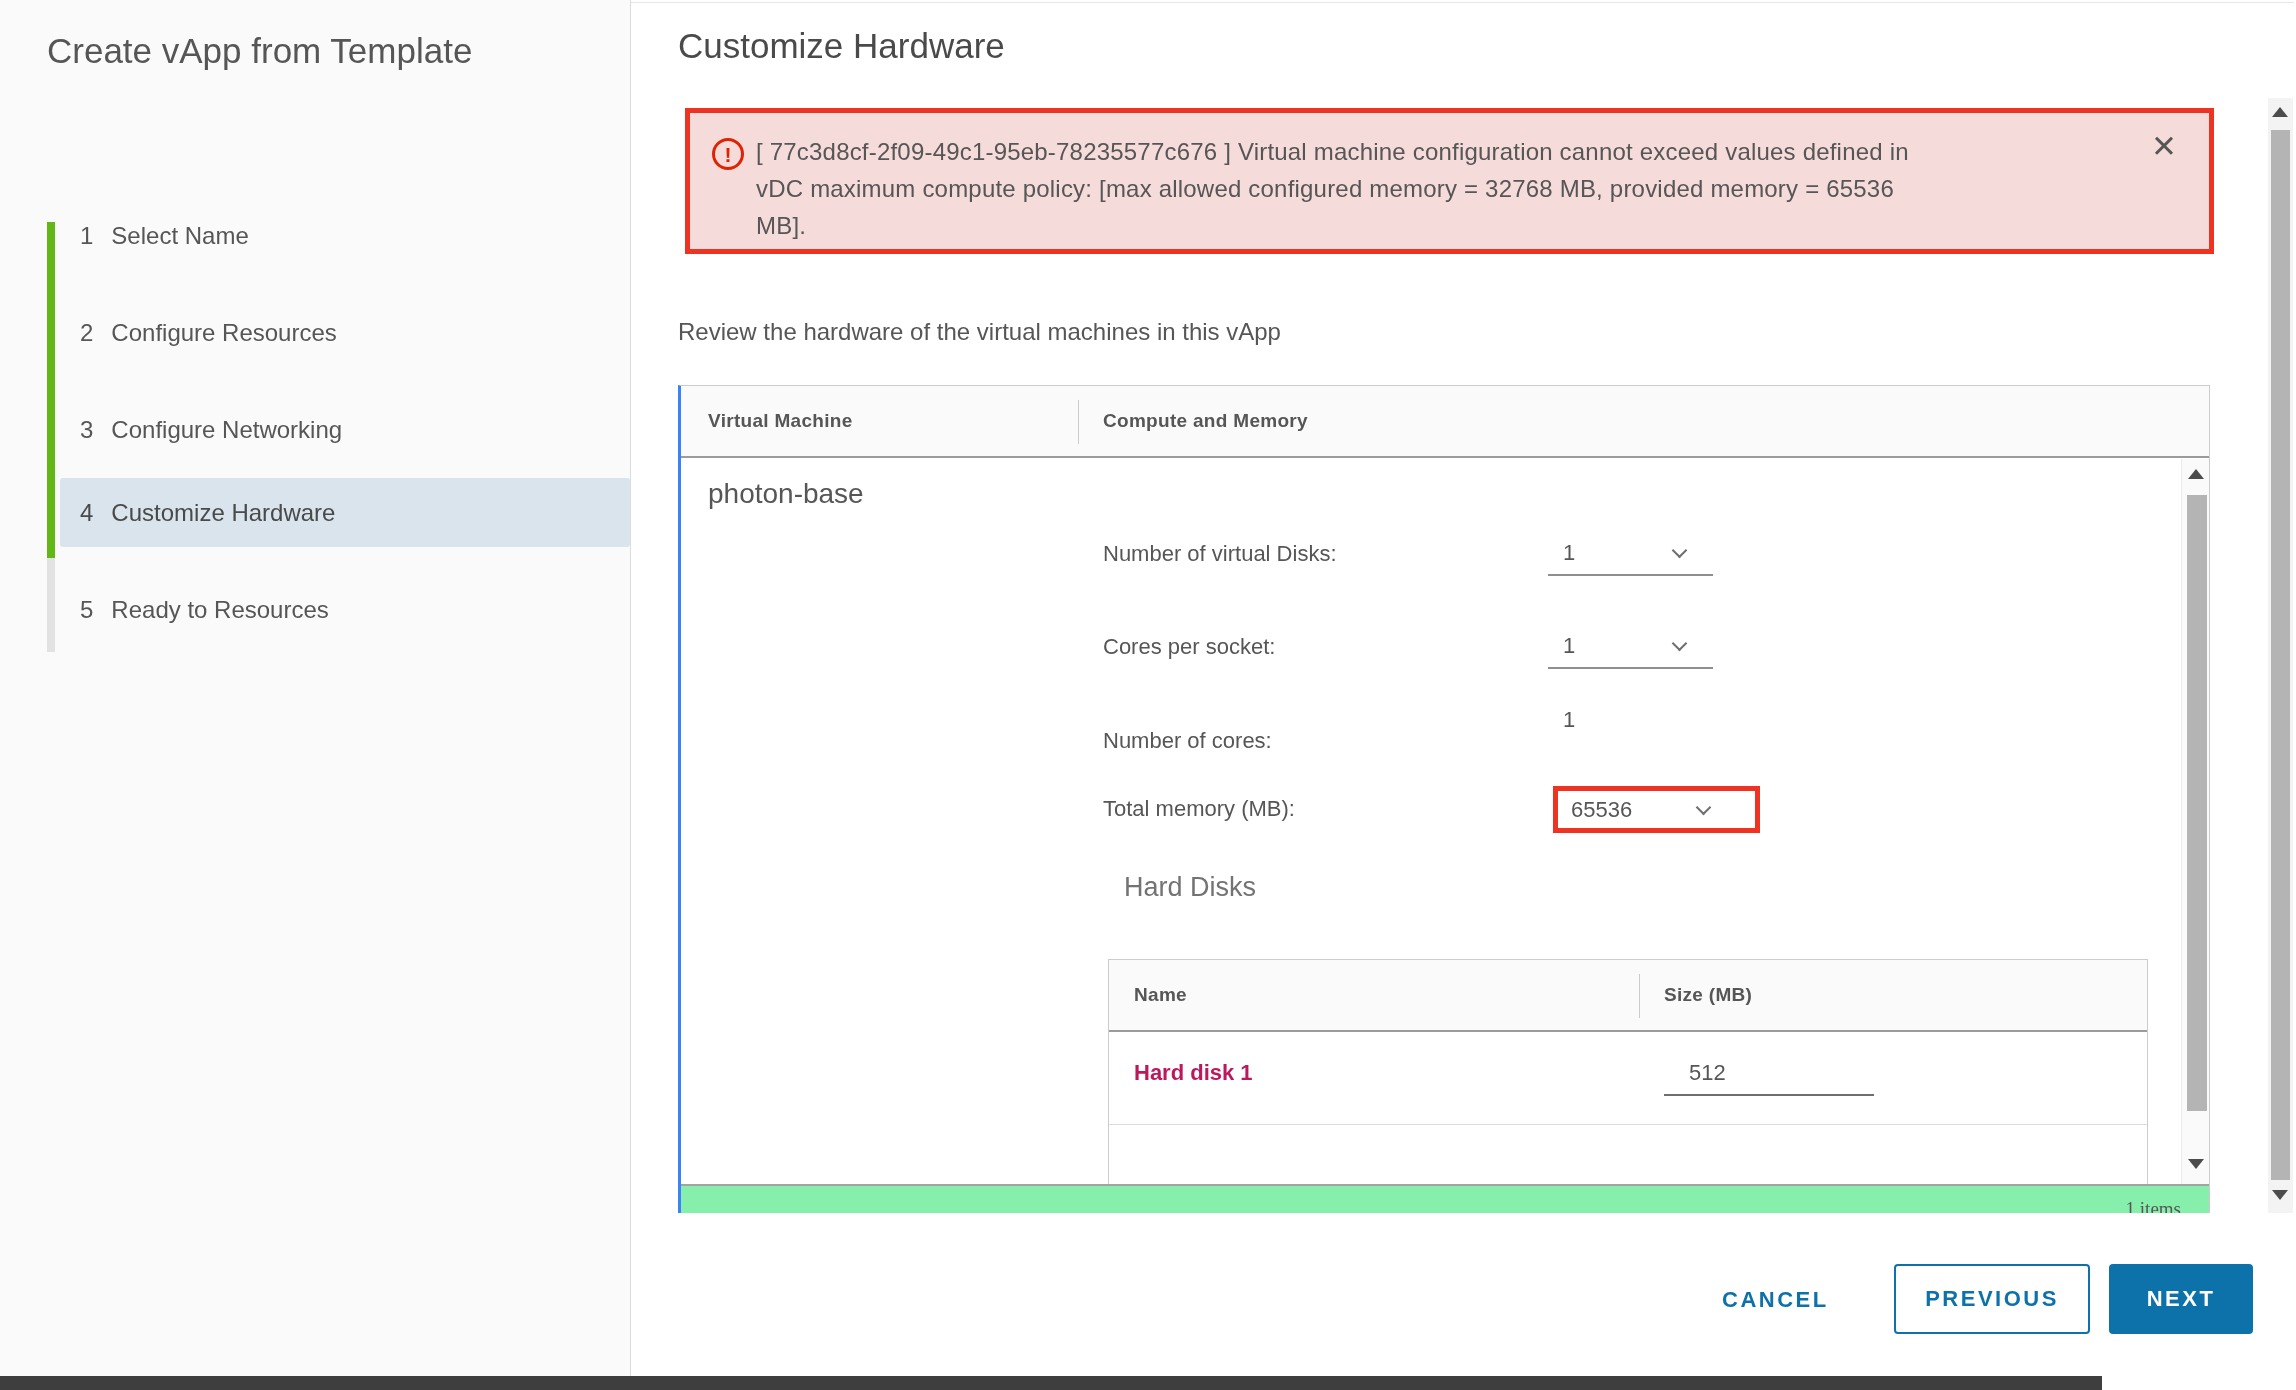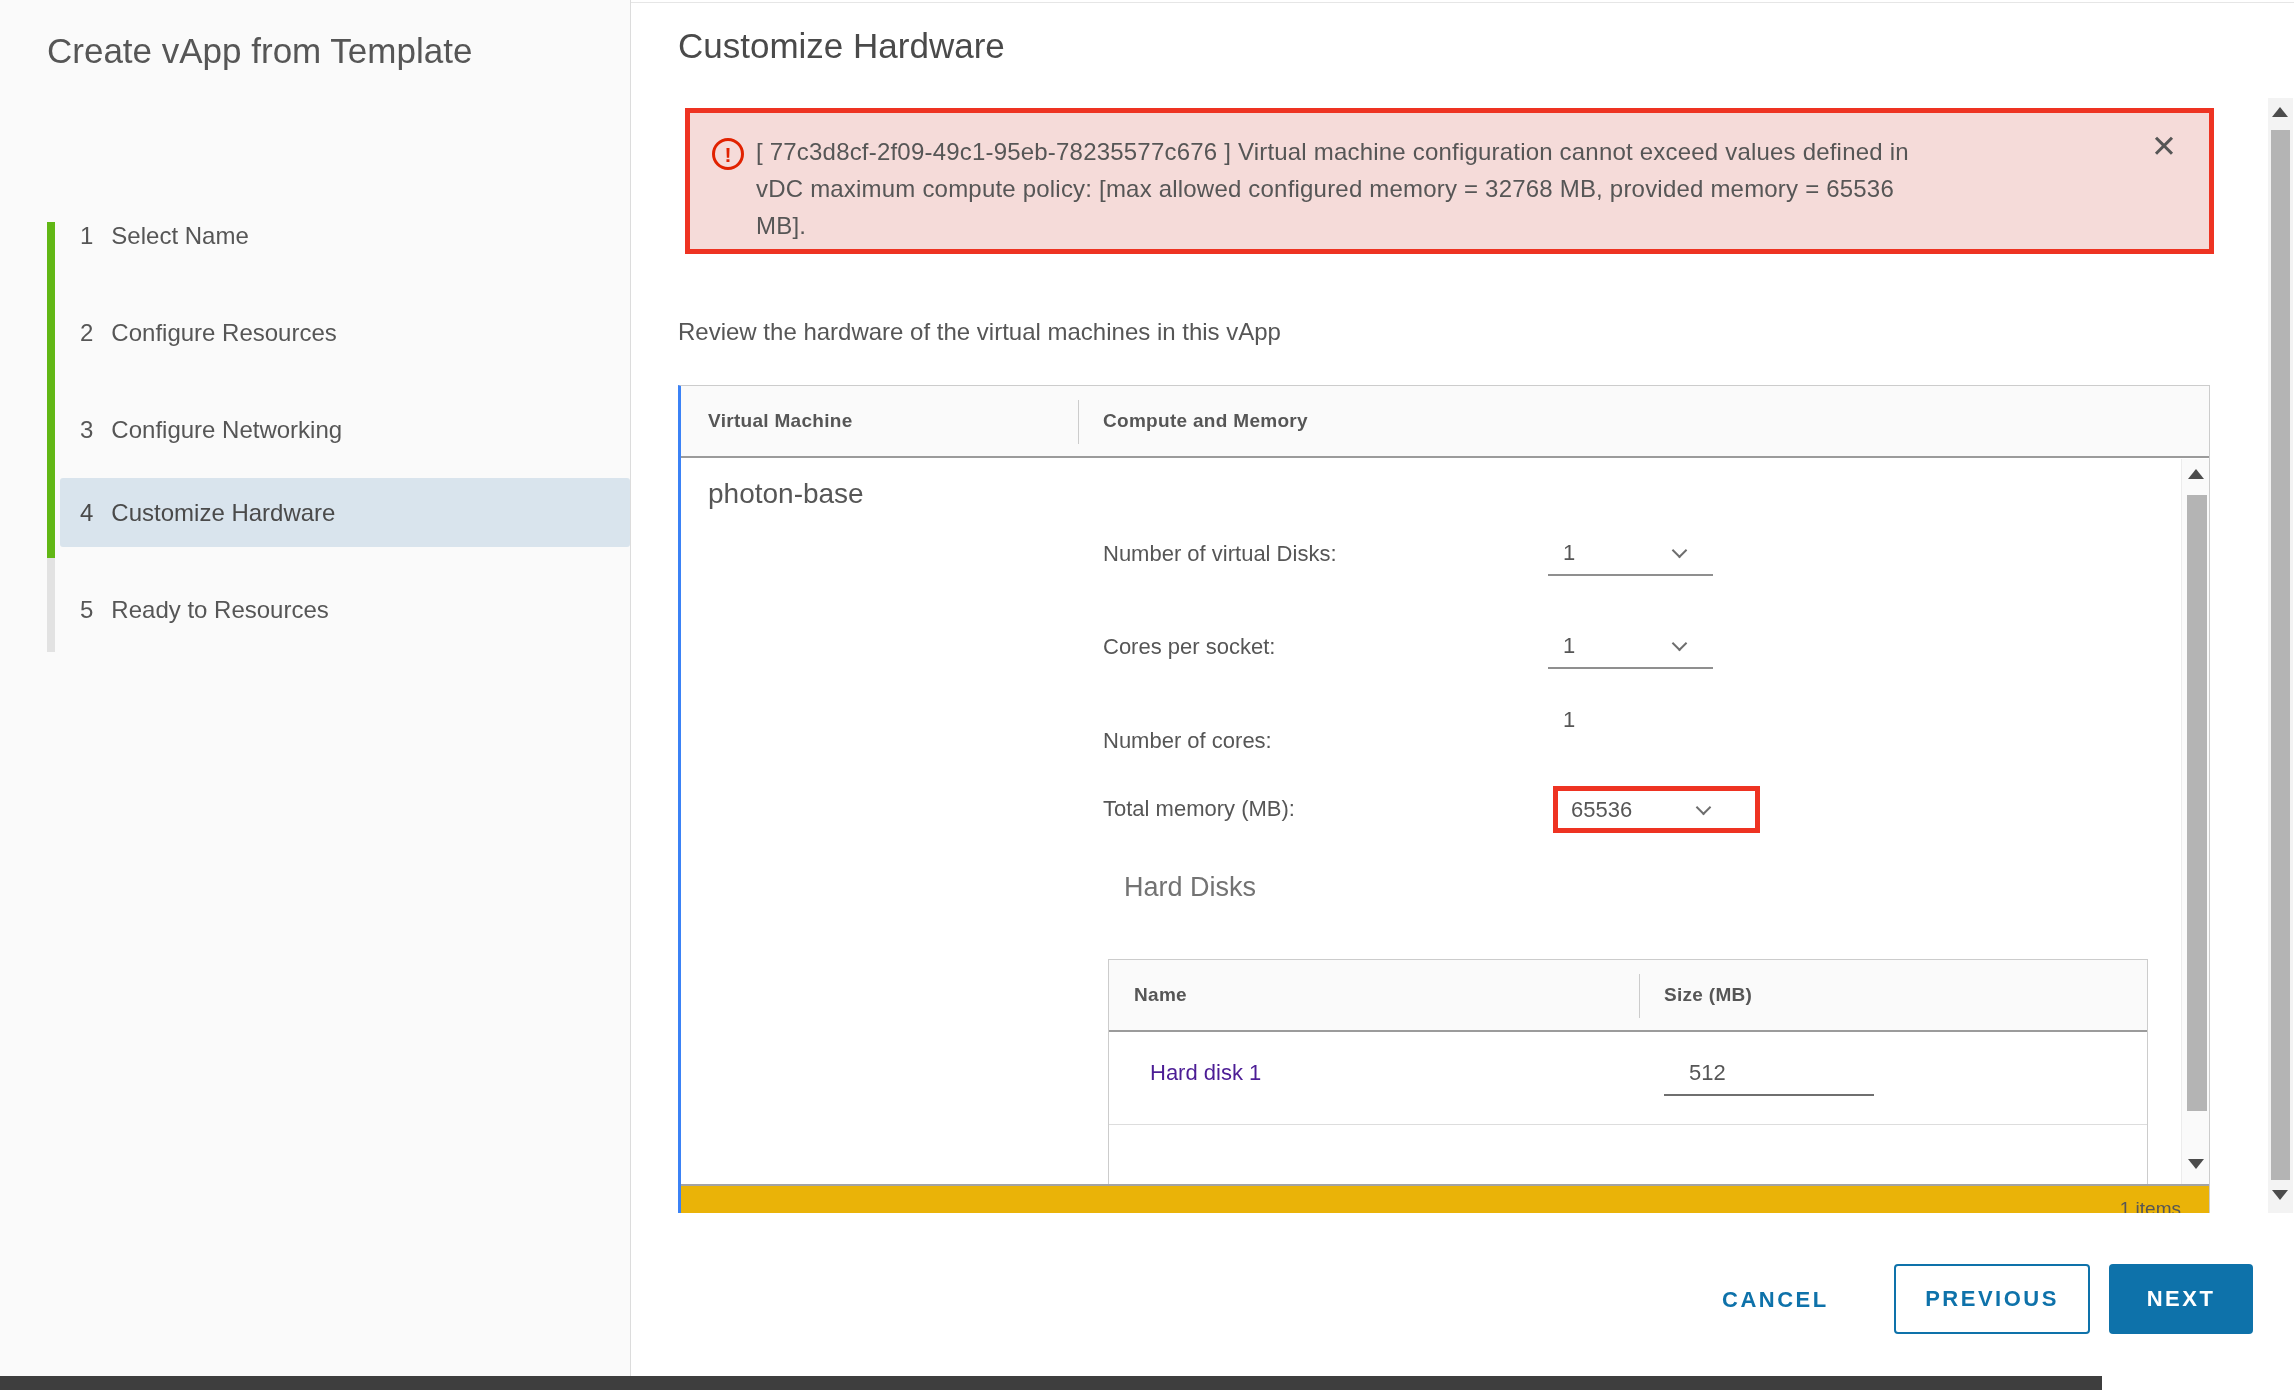--- a/index.html
+++ b/index.html
@@ -70,35 +70,35 @@
   #memory-select .chev{left:140px;right:auto;top:11px;}
 
   #hd-title{position:absolute;left:427px;top:470px;font-size:27px;font-weight:400;color:#737373;margin:16px;}
 
   
   #hd-grid{position:absolute;left:427px;top:573px;width:1040px;height:227px;border:1px solid #ccc;background:#fff;}
   #hd-grid .grid-header{width:1038px;height:72px;}
   #hd-col-1{left:25px;}
   #hd-col-divider{position:absolute;left:530px;top:14px;width:1px;height:44px;background:#ccc;}
   #hd-col-2{left:555px;}
-  #hd-row-name{position:absolute;left:41px;top:100px;font-size:22px;color:#4c1d95;}
+  #hd-row-name{position:absolute;left:25px;top:100px;font-size:22px;color:#be185d;font-weight:bold;}
   #disk-size-input{position:absolute;left:555px;top:92px;width:210px;height:44px;border:none;border-bottom:2px solid #6f6f6f;
     background:transparent;padding:0 0 0 25px;font-family:"Liberation Sans",sans-serif;font-size:22px;color:#565656;outline:none;}
   #hd-row-border{position:absolute;left:0;top:164px;width:1038px;height:1px;background:#ddd;}
 
   
   #grid-scrollbar{position:absolute;left:1500px;top:73px;width:30px;height:725px;background:#fafafa;border-left:1px solid #ececec;}
   #grid-scroll-thumb{position:absolute;left:5px;top:36px;width:20px;height:616px;background:#b4b4b4;}
   .tri-up{width:0;height:0;border-left:8px solid transparent;border-right:8px solid transparent;border-bottom:10px solid #4c4c4c;}
   .tri-down{width:0;height:0;border-left:8px solid transparent;border-right:8px solid transparent;border-top:10px solid #4c4c4c;}
   #grid-scroll-up{position:absolute;left:6px;top:10px;}
   #grid-scroll-down{position:absolute;left:6px;top:700px;}
 
   
-  #vm-grid-footer{position:absolute;left:0;top:798px;width:1530px;height:32px;background:#eab308;border-top:2px solid #a3a3a3;}
+  #vm-grid-footer{position:absolute;left:0;top:798px;width:1530px;height:32px;background:#86efac;border-top:2px solid #a3a3a3;font-family:Liberation Serif, serif;}
   #vm-grid-count{position:absolute;right:30px;top:12px;font-size:19px;color:#565656;}
 
   
   #page-scrollbar{left:2268px;top:98px;width:25px;height:1115px;background:#f3f3f3;}
   #page-scroll-thumb{position:absolute;left:3px;top:32px;width:19px;height:1050px;background:#b4b4b4;}
   #page-scroll-up{position:absolute;left:4px;top:9px;}
   #page-scroll-down{position:absolute;left:4px;top:1092px;}
 
   
   .btn{display:flex;align-items:center;justify-content:center;font-size:22px;font-weight:600;letter-spacing:2.5px;cursor:pointer;}

